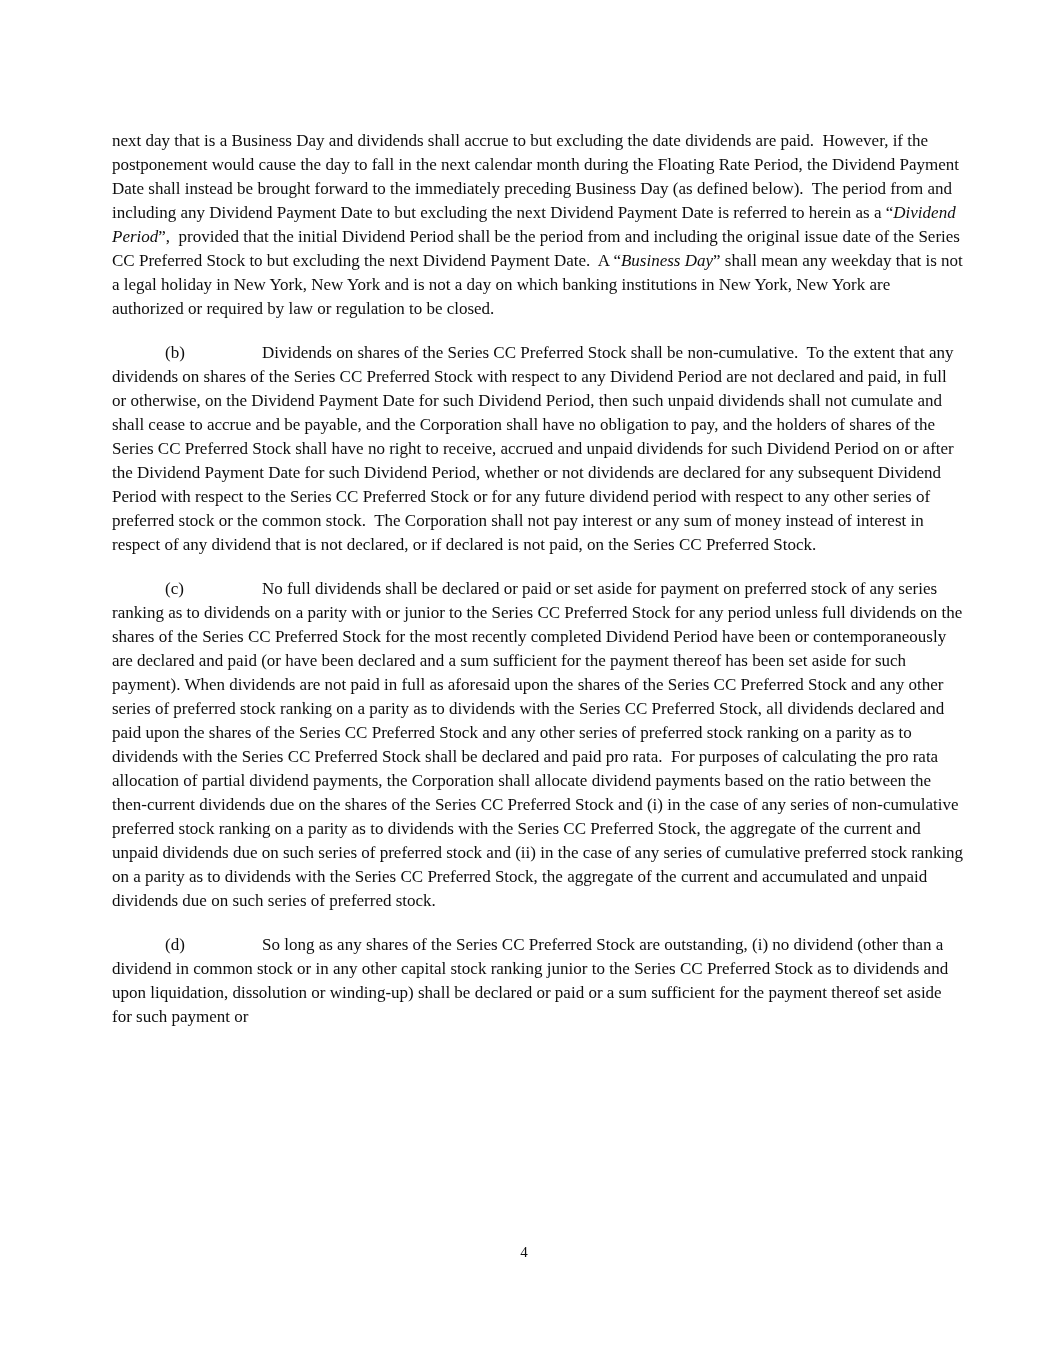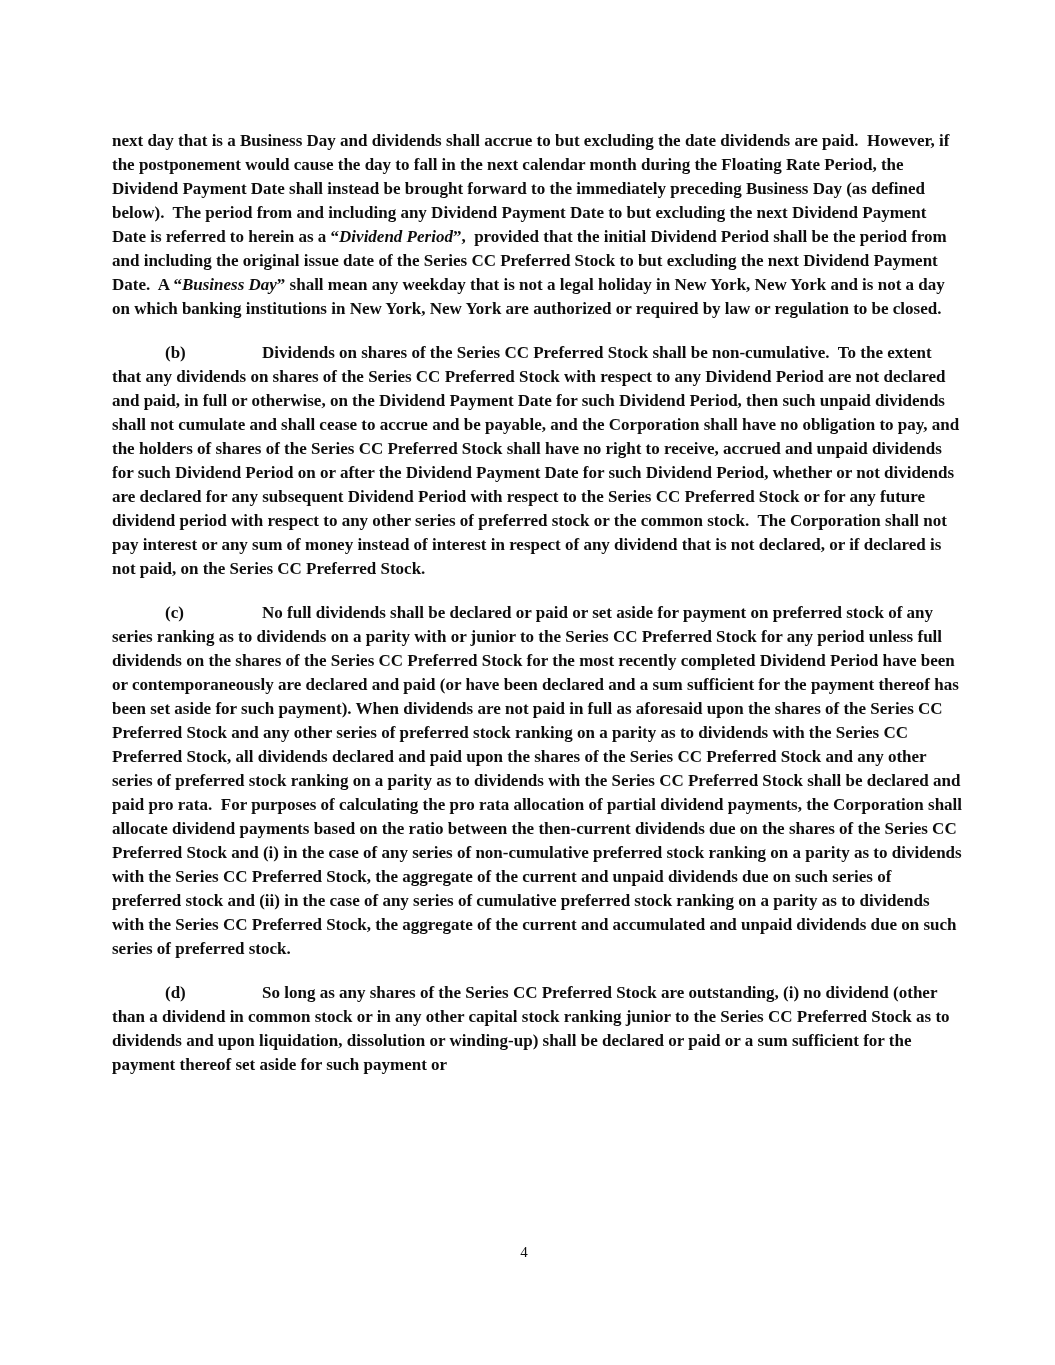--- a/index.html
+++ b/index.html
@@ -21,21 +21,20 @@
     left: 112px;
     top: 129px;
     width: 852px;
   }
   .para {
     margin: 0 0 20px 0;
     font-size: 17px;
     line-height: 24px;
     text-align: left;
     white-space: pre-wrap;
-    font-weight: bold;
   }
   .para.labeled {
     text-indent: 53px;
   }
   .para-label {
     display: inline-block;
     width: 97px;
     text-indent: 0;
   }
   .runs em {

